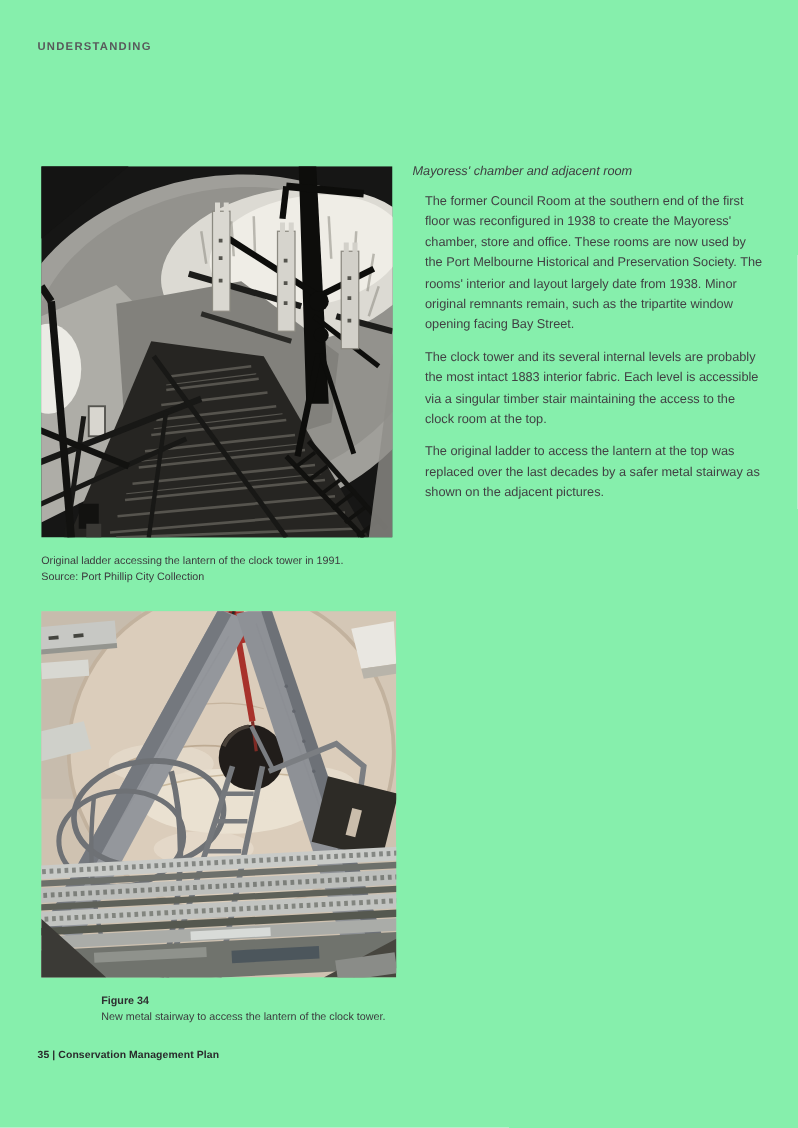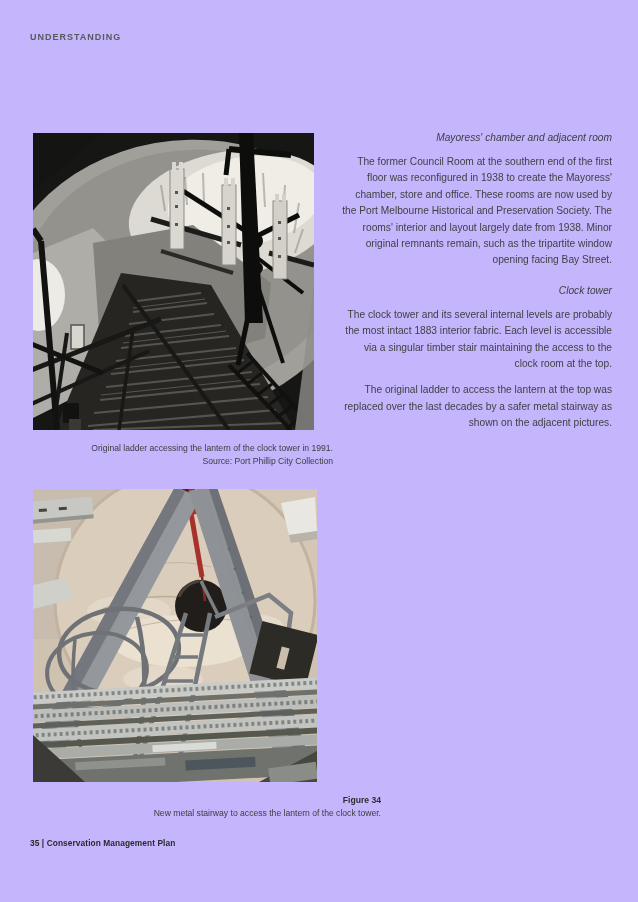--- a/index.html
+++ b/index.html
@@ -1,24 +1,23 @@
 <!DOCTYPE html>
 <html><head>
 <meta charset="utf-8">
 <style>
   html,body{margin:0;padding:0;background:#e8e8e8;}
   .page{
     position:relative;
     width:638px;height:902px;
-    background:#c4b5fd;
+    background:#86efac;
     font-family:"Liberation Sans", sans-serif;
     color:#414143;
     overflow:hidden;
     margin:0 auto;
-    text-align:right;
   }
   .header{
     position:absolute;left:30px;top:32px;
     font-size:9px;font-weight:600;letter-spacing:1px;
     color:#58595b;
   }
   .figure{position:absolute;left:33px;}
   .figure svg{display:block;}
   .photo1{top:133px;width:281px;height:297px;}
   .photo2{top:489px;width:284px;height:293px;}
@@ -312,20 +311,19 @@
   </div>
 
   <div class="caption caption2">
     <span class="fig-label">Figure 34</span>
     <span>New metal stairway to access the lantern of the clock tower.</span>
   </div>
 
   <div class="text-col">
     <h3 class="section-heading">Mayoress' chamber and adjacent room</h3>
     <p>The former Council Room at the southern end of the first floor was reconfigured in 1938 to create the Mayoress' chamber, store and office. These rooms are now used by the Port Melbourne Historical and Preservation Society. The rooms' interior and layout largely date from 1938. Minor original remnants remain, such as the tripartite window opening facing Bay Street.</p>
-    <h3 class="section-heading second">Clock tower</h3>
     <p>The clock tower and its several internal levels are probably the most intact 1883 interior fabric. Each level is accessible via a singular timber stair maintaining the access to the clock room at the top.</p>
     <p>The original ladder to access the lantern at the top was replaced over the last decades by a safer metal stairway as shown on the adjacent pictures.</p>
   </div>
 
   <div class="footer">35 | Conservation Management Plan</div>
 
 </div>
 
 </body></html>

